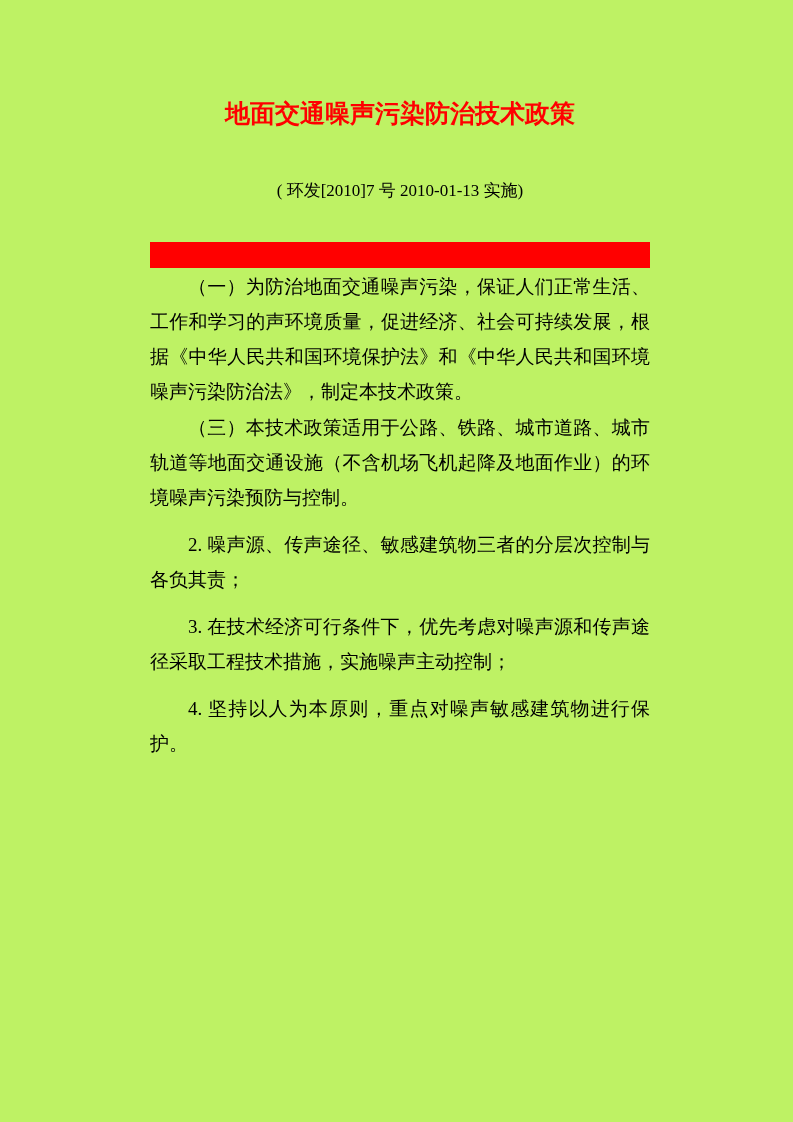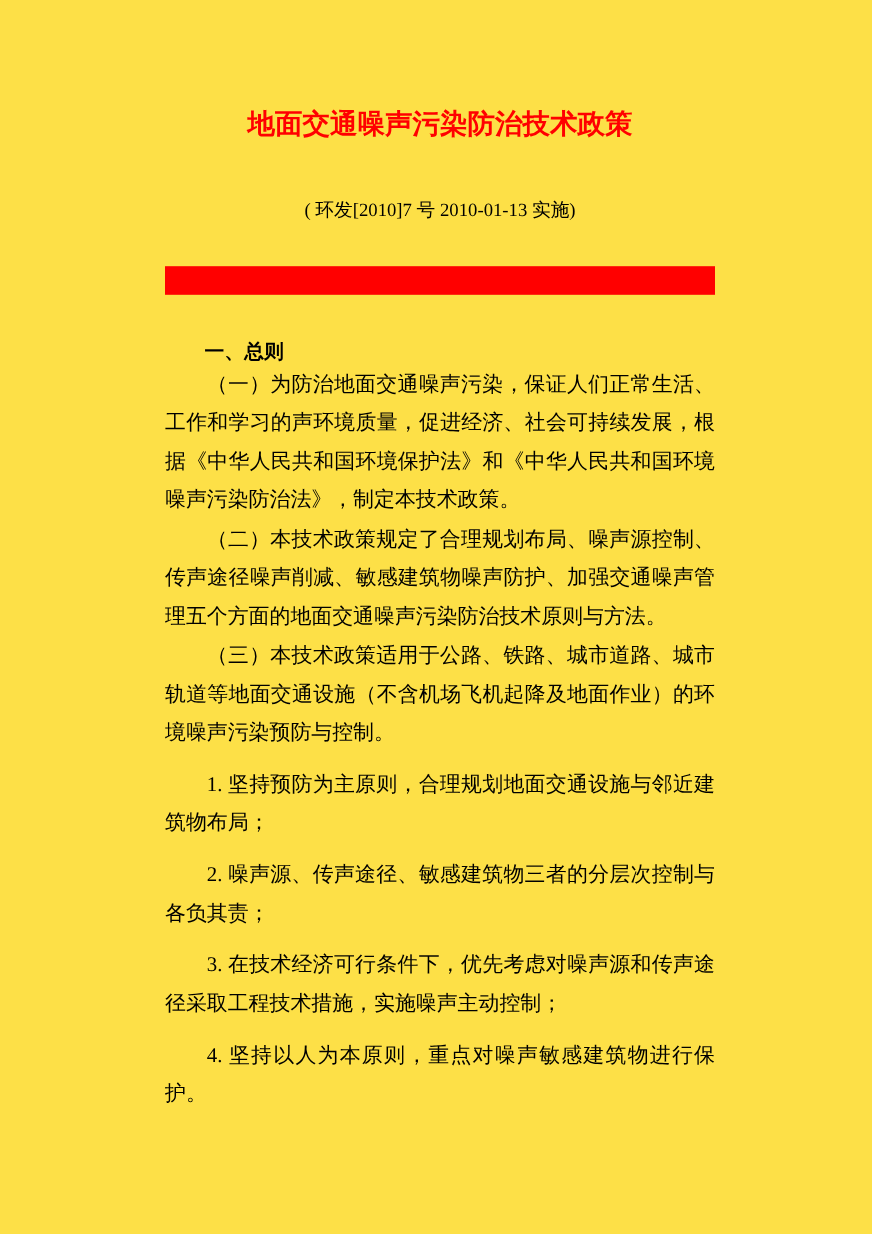--- a/index.html
+++ b/index.html
@@ -1,20 +1,20 @@
 <!DOCTYPE html>
 <html><head>
 <meta charset="utf-8">
 <style>
   html, body { margin: 0; padding: 0; }
   .page {
     position: relative;
     width: 793px;
     height: 1122px;
-    background: #fde047;
+    background: #bef264;
     overflow: hidden;
     font-family: "Liberation Serif", "DejaVu Serif", serif;
     color: #000000;
   }
   .content {
     padding: 0 143px 0 150px;
   }
   .doc-title {
     margin: 0;
     padding-top: 97px;
@@ -62,25 +62,22 @@
 
 <div class="page">
   <div class="content">
 
     <h1 class="doc-title">地面交通噪声污染防治技术政策</h1>
 
     <div class="doc-number">( 环发[2010]7 号 2010-01-13 实施)</div>
 
     <div class="red-bar"></div>
 
-    <h2 class="section-heading">一、总则</h2>
 
     <p class="para">（一）为防治地面交通噪声污染，保证人们正常生活、工作和学习的声环境质量，促进经济、社会可持续发展，根据《中华人民共和国环境保护法》和《中华人民共和国环境噪声污染防治法》，制定本技术政策。</p>
-    <p class="para">（二）本技术政策规定了合理规划布局、噪声源控制、传声途径噪声削减、敏感建筑物噪声防护、加强交通噪声管理五个方面的地面交通噪声污染防治技术原则与方法。</p>
     <p class="para">（三）本技术政策适用于公路、铁路、城市道路、城市轨道等地面交通设施（不含机场飞机起降及地面作业）的环境噪声污染预防与控制。</p>
 
-    <p class="item">1. 坚持预防为主原则，合理规划地面交通设施与邻近建筑物布局；</p>
     <p class="item">2. 噪声源、传声途径、敏感建筑物三者的分层次控制与各负其责；</p>
     <p class="item">3. 在技术经济可行条件下，优先考虑对噪声源和传声途径采取工程技术措施，实施噪声主动控制；</p>
     <p class="item">4. 坚持以人为本原则，重点对噪声敏感建筑物进行保护。</p>
 
   </div>
 </div>
 
 </body></html>

